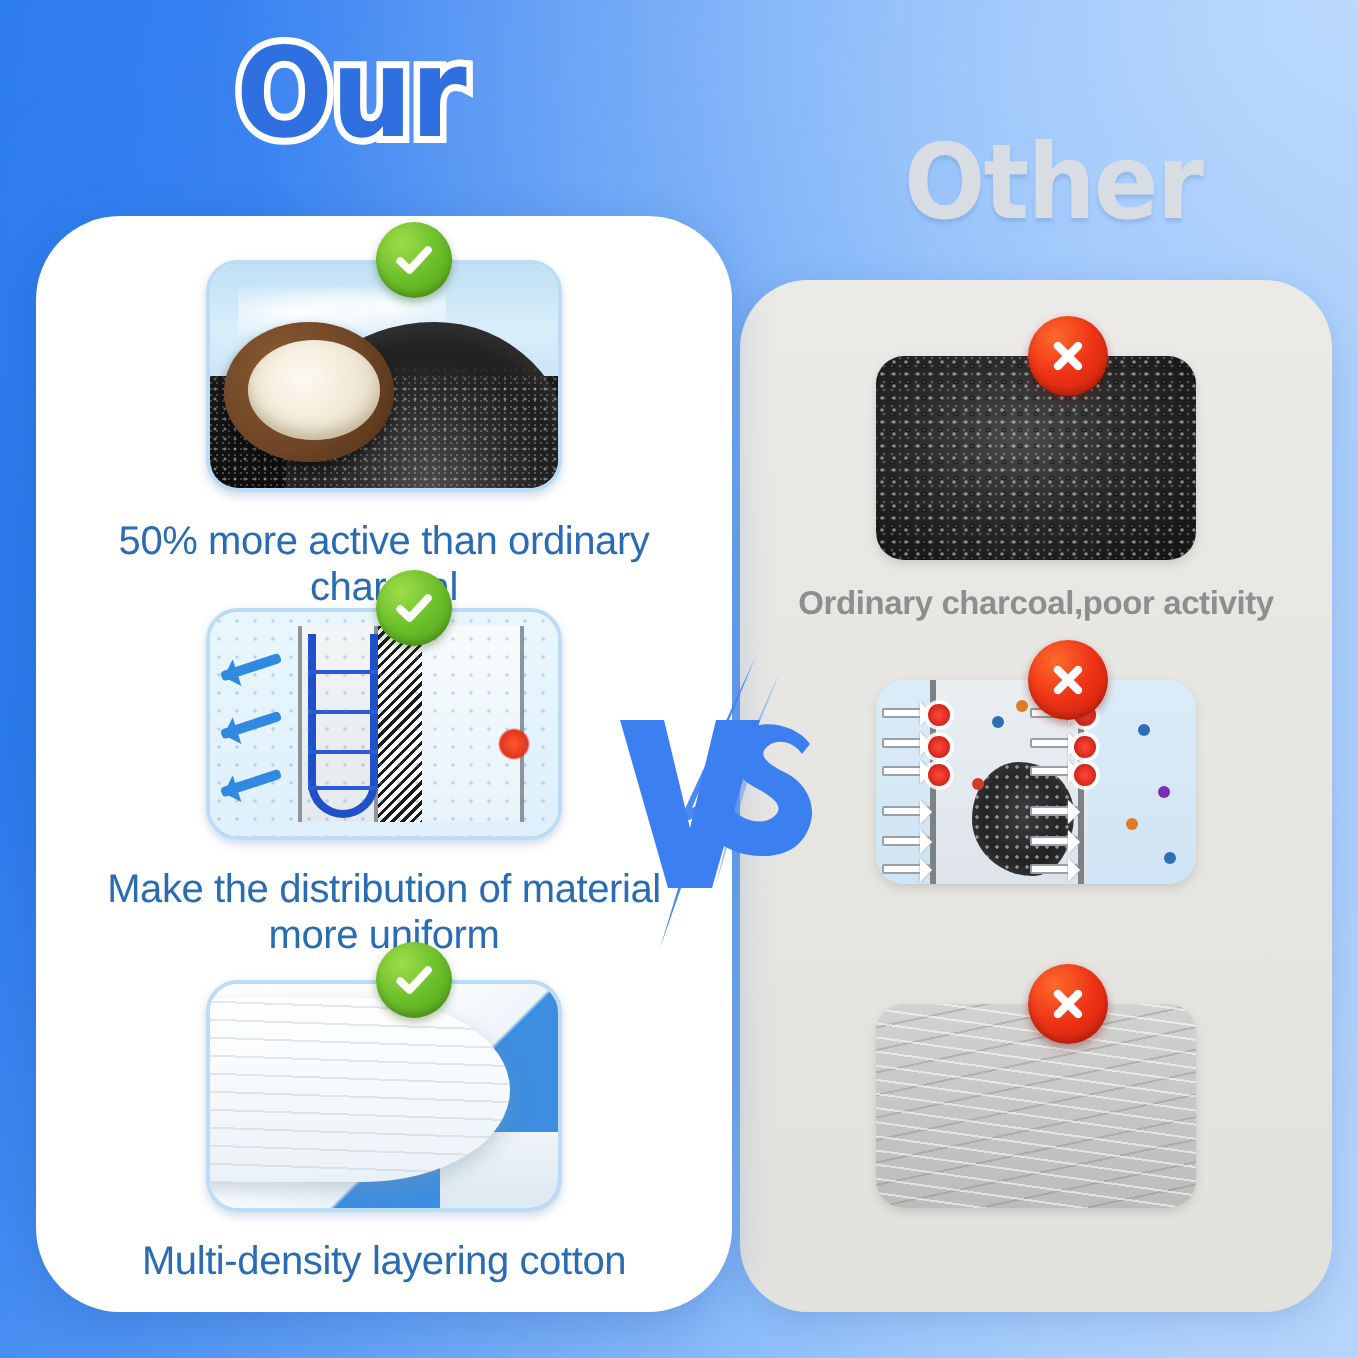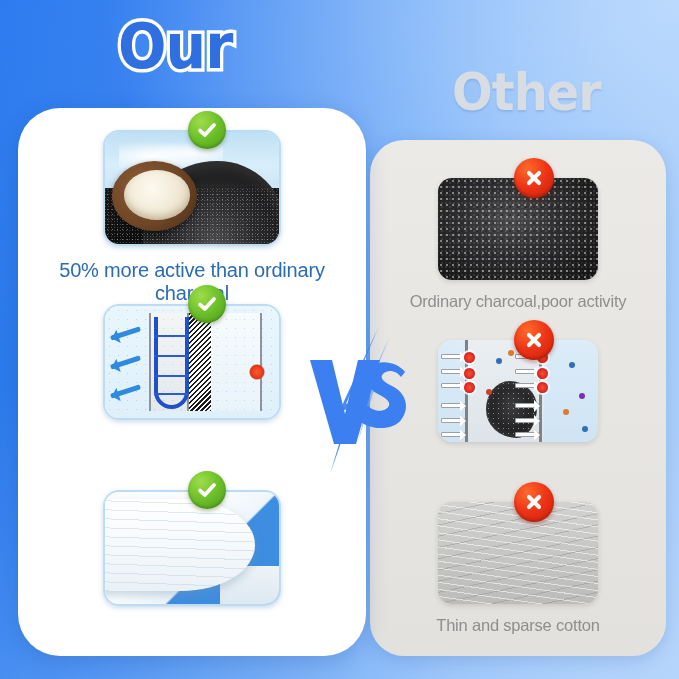--- a/index.html
+++ b/index.html
@@ -71,20 +71,21 @@
   }
   #card-other {
     left: 370px;
     top: 140px;
     width: 296px;
     height: 516px;
     background: linear-gradient(180deg, #ebeae7 0%, #e6e5e2 55%, #e2e1de 100%);
     border-radius: 34px;
     box-shadow: 0 4px 16px rgba(40,80,150,0.18);
     z-index: 2;
+    font-weight: bold;
   }
 
   
   .row {
     position: absolute;
     left: 0;
     width: 100%;
     text-align: center;
   }
   .thumb-wrap {
@@ -398,38 +399,40 @@
             <div class="spark"></div>
             <div class="fleck"></div>
           </div>
         </div>
         <div class="badge check">
           <svg width="22" height="22" viewBox="0 0 24 24" aria-hidden="true">
             <path d="M4.5 12.6 L9.6 17.4 L19.6 6.6" fill="none" stroke="#ffffff" stroke-width="4.2" stroke-linecap="round" stroke-linejoin="round"></path>
           </svg>
         </div>
       </div>
+      <div class="caption caption-our">Make the distribution of material more uniform</div>
     </div>
 
     <div class="row" style="top:382px;">
       <div class="thumb-wrap">
         <div class="thumb thumb-our">
           <div class="art-cotton">
             <div class="strip"></div>
             <div class="roll">
                 <div class="fiber"></div>
               </div>
           </div>
         </div>
         <div class="badge check">
           <svg width="22" height="22" viewBox="0 0 24 24" aria-hidden="true">
             <path d="M4.5 12.6 L9.6 17.4 L19.6 6.6" fill="none" stroke="#ffffff" stroke-width="4.2" stroke-linecap="round" stroke-linejoin="round"></path>
           </svg>
         </div>
       </div>
+      <div class="caption caption-our">Multi-density layering cotton</div>
     </div>
   </div>
 
   <div class="card" id="card-other">
 
     <div class="row" style="top:38px;">
       <div class="thumb-wrap">
         <div class="thumb thumb-other">
           <div class="art-charcoal">
               <div class="grain"></div>
@@ -495,21 +498,20 @@
           <div class="art-thin">
               <div class="fiber"></div>
             </div>
         </div>
         <div class="badge cross">
           <svg width="22" height="22" viewBox="0 0 24 24" aria-hidden="true">
             <path d="M6.5 6.5 L17.5 17.5 M17.5 6.5 L6.5 17.5" fill="none" stroke="#ffffff" stroke-width="4.4" stroke-linecap="round"></path>
           </svg>
         </div>
       </div>
-      <div class="caption caption-other">Thin and sparse cotton</div>
     </div>
   </div>
 
   <svg id="vs" viewBox="0 0 110 150">
 
     <g>
       <path d="M72 2 L40 78 L50 74 L24 148 L44 82 L33 86 Z" fill="#3b7ff0" opacity="0.92"></path>
       <path d="M84 10 L62 64 L69 61 L52 116 L64 66 L57 69 Z" fill="#5e97f4" opacity="0.55"></path>
     </g>
 

